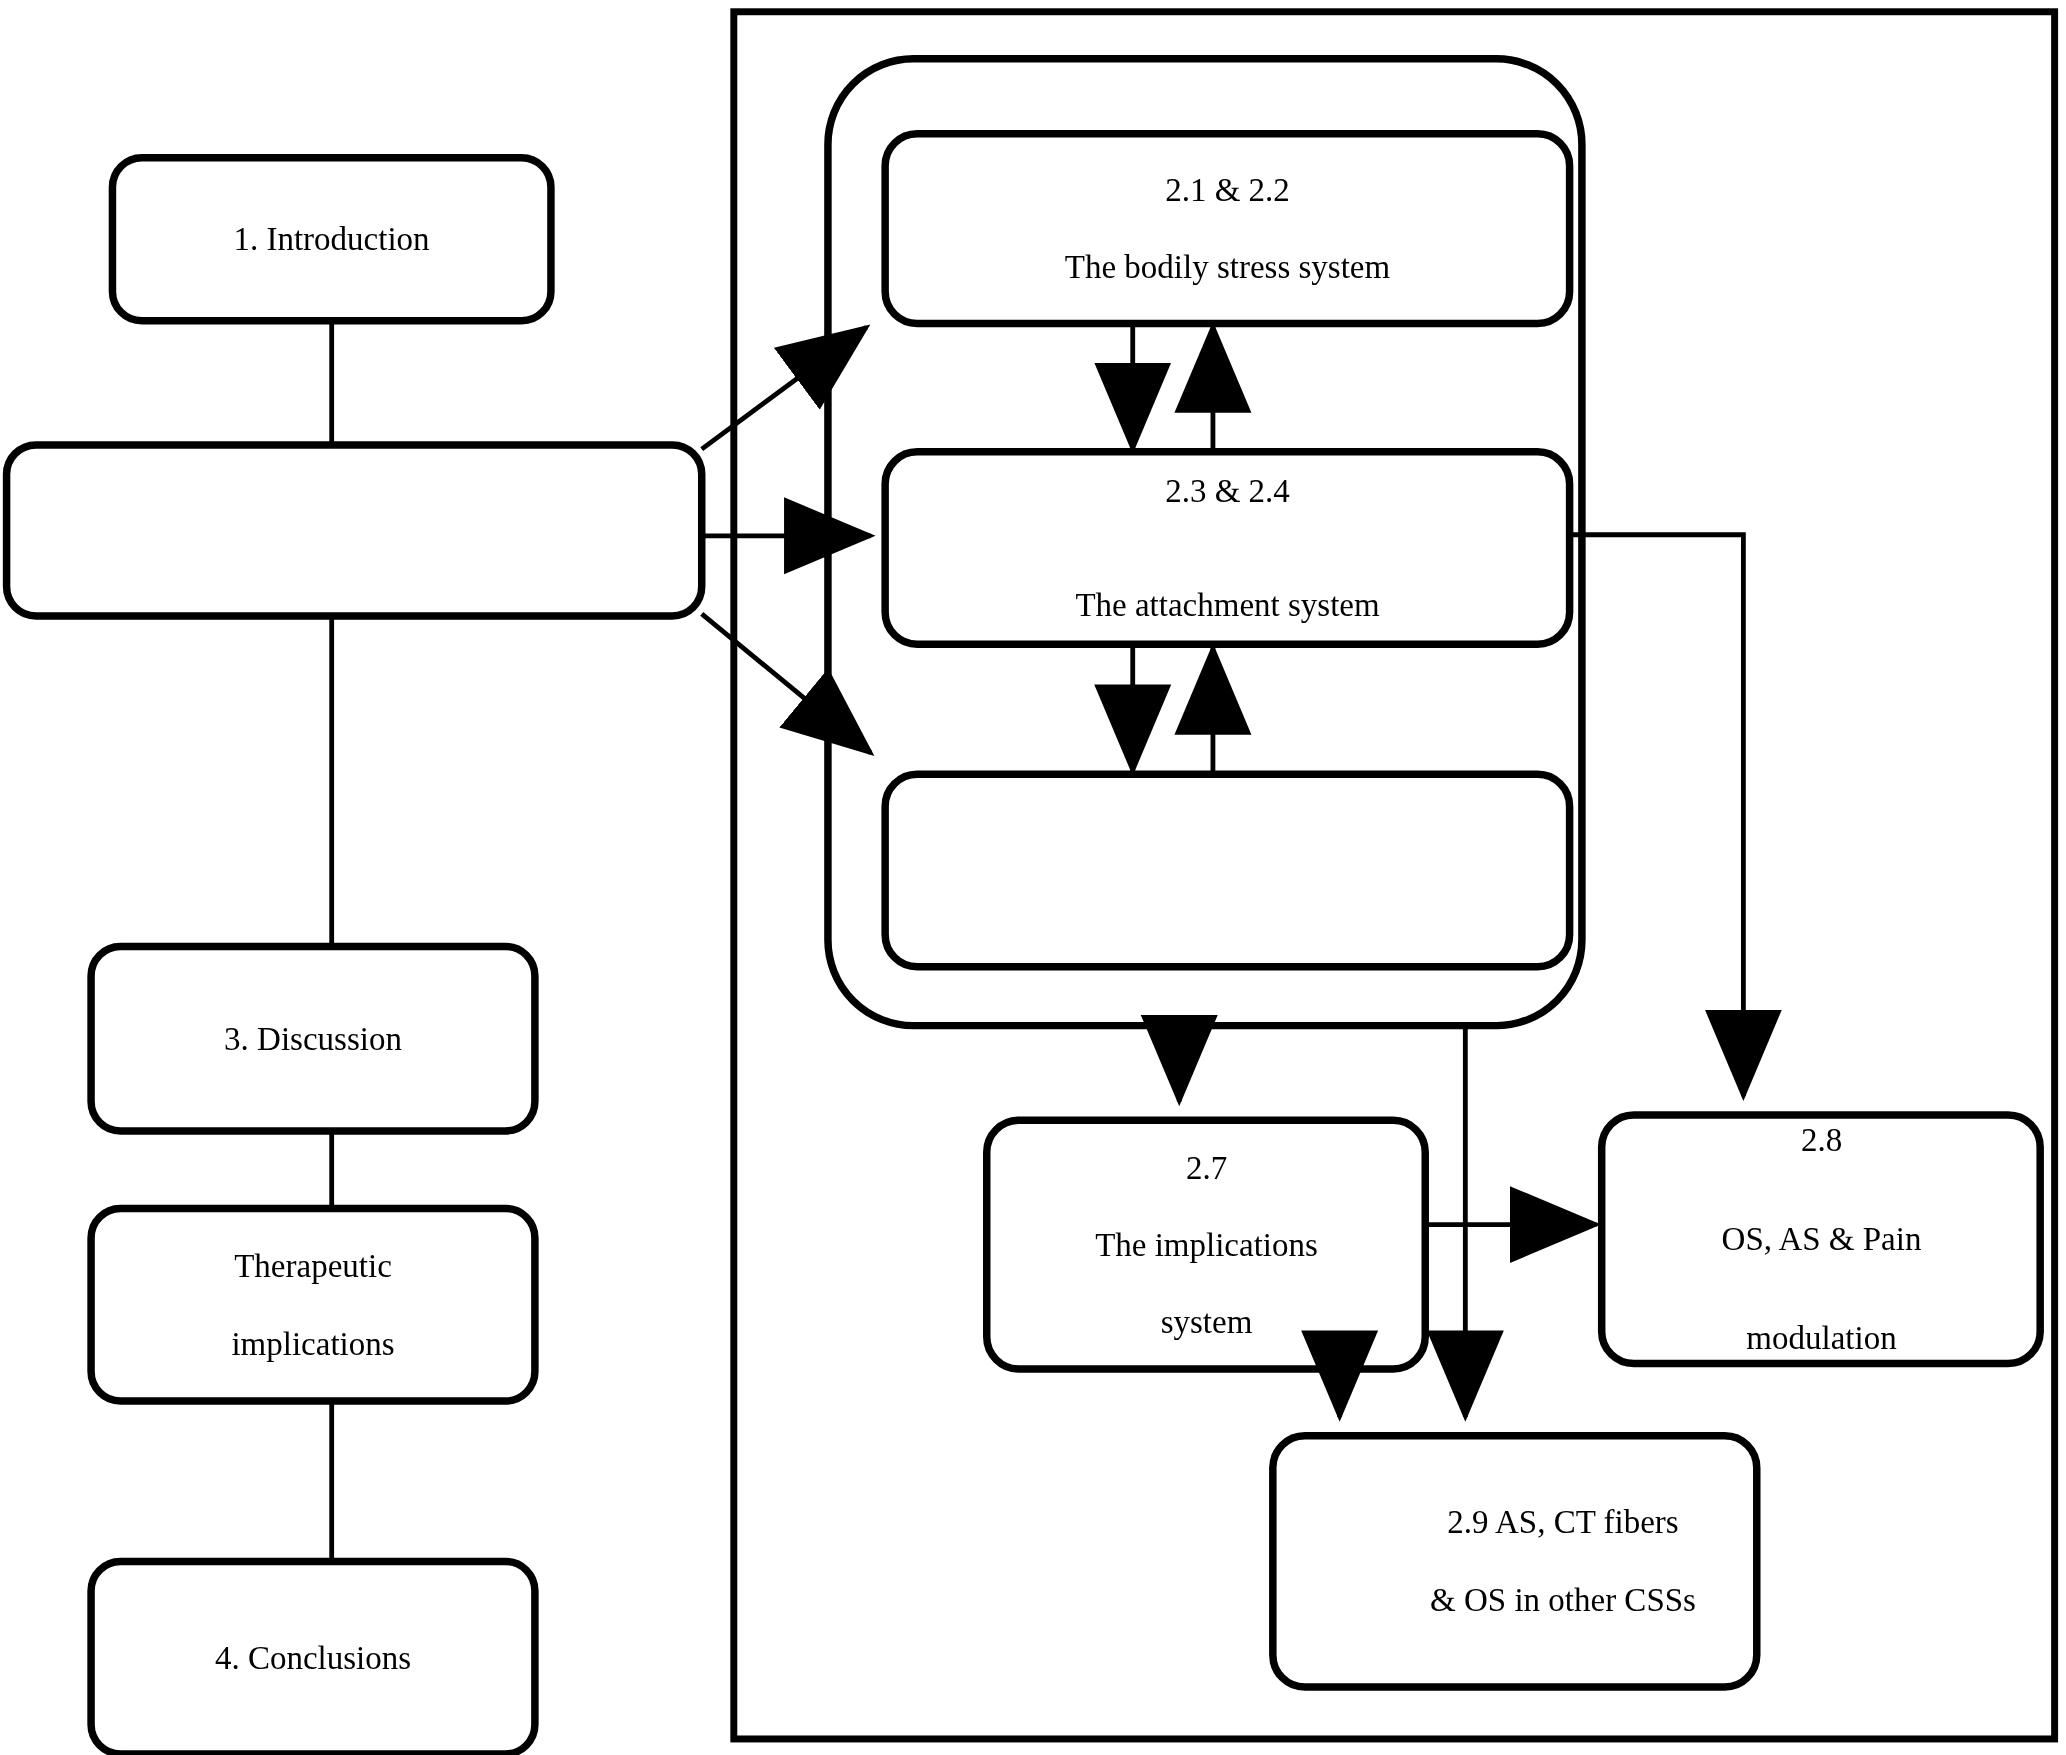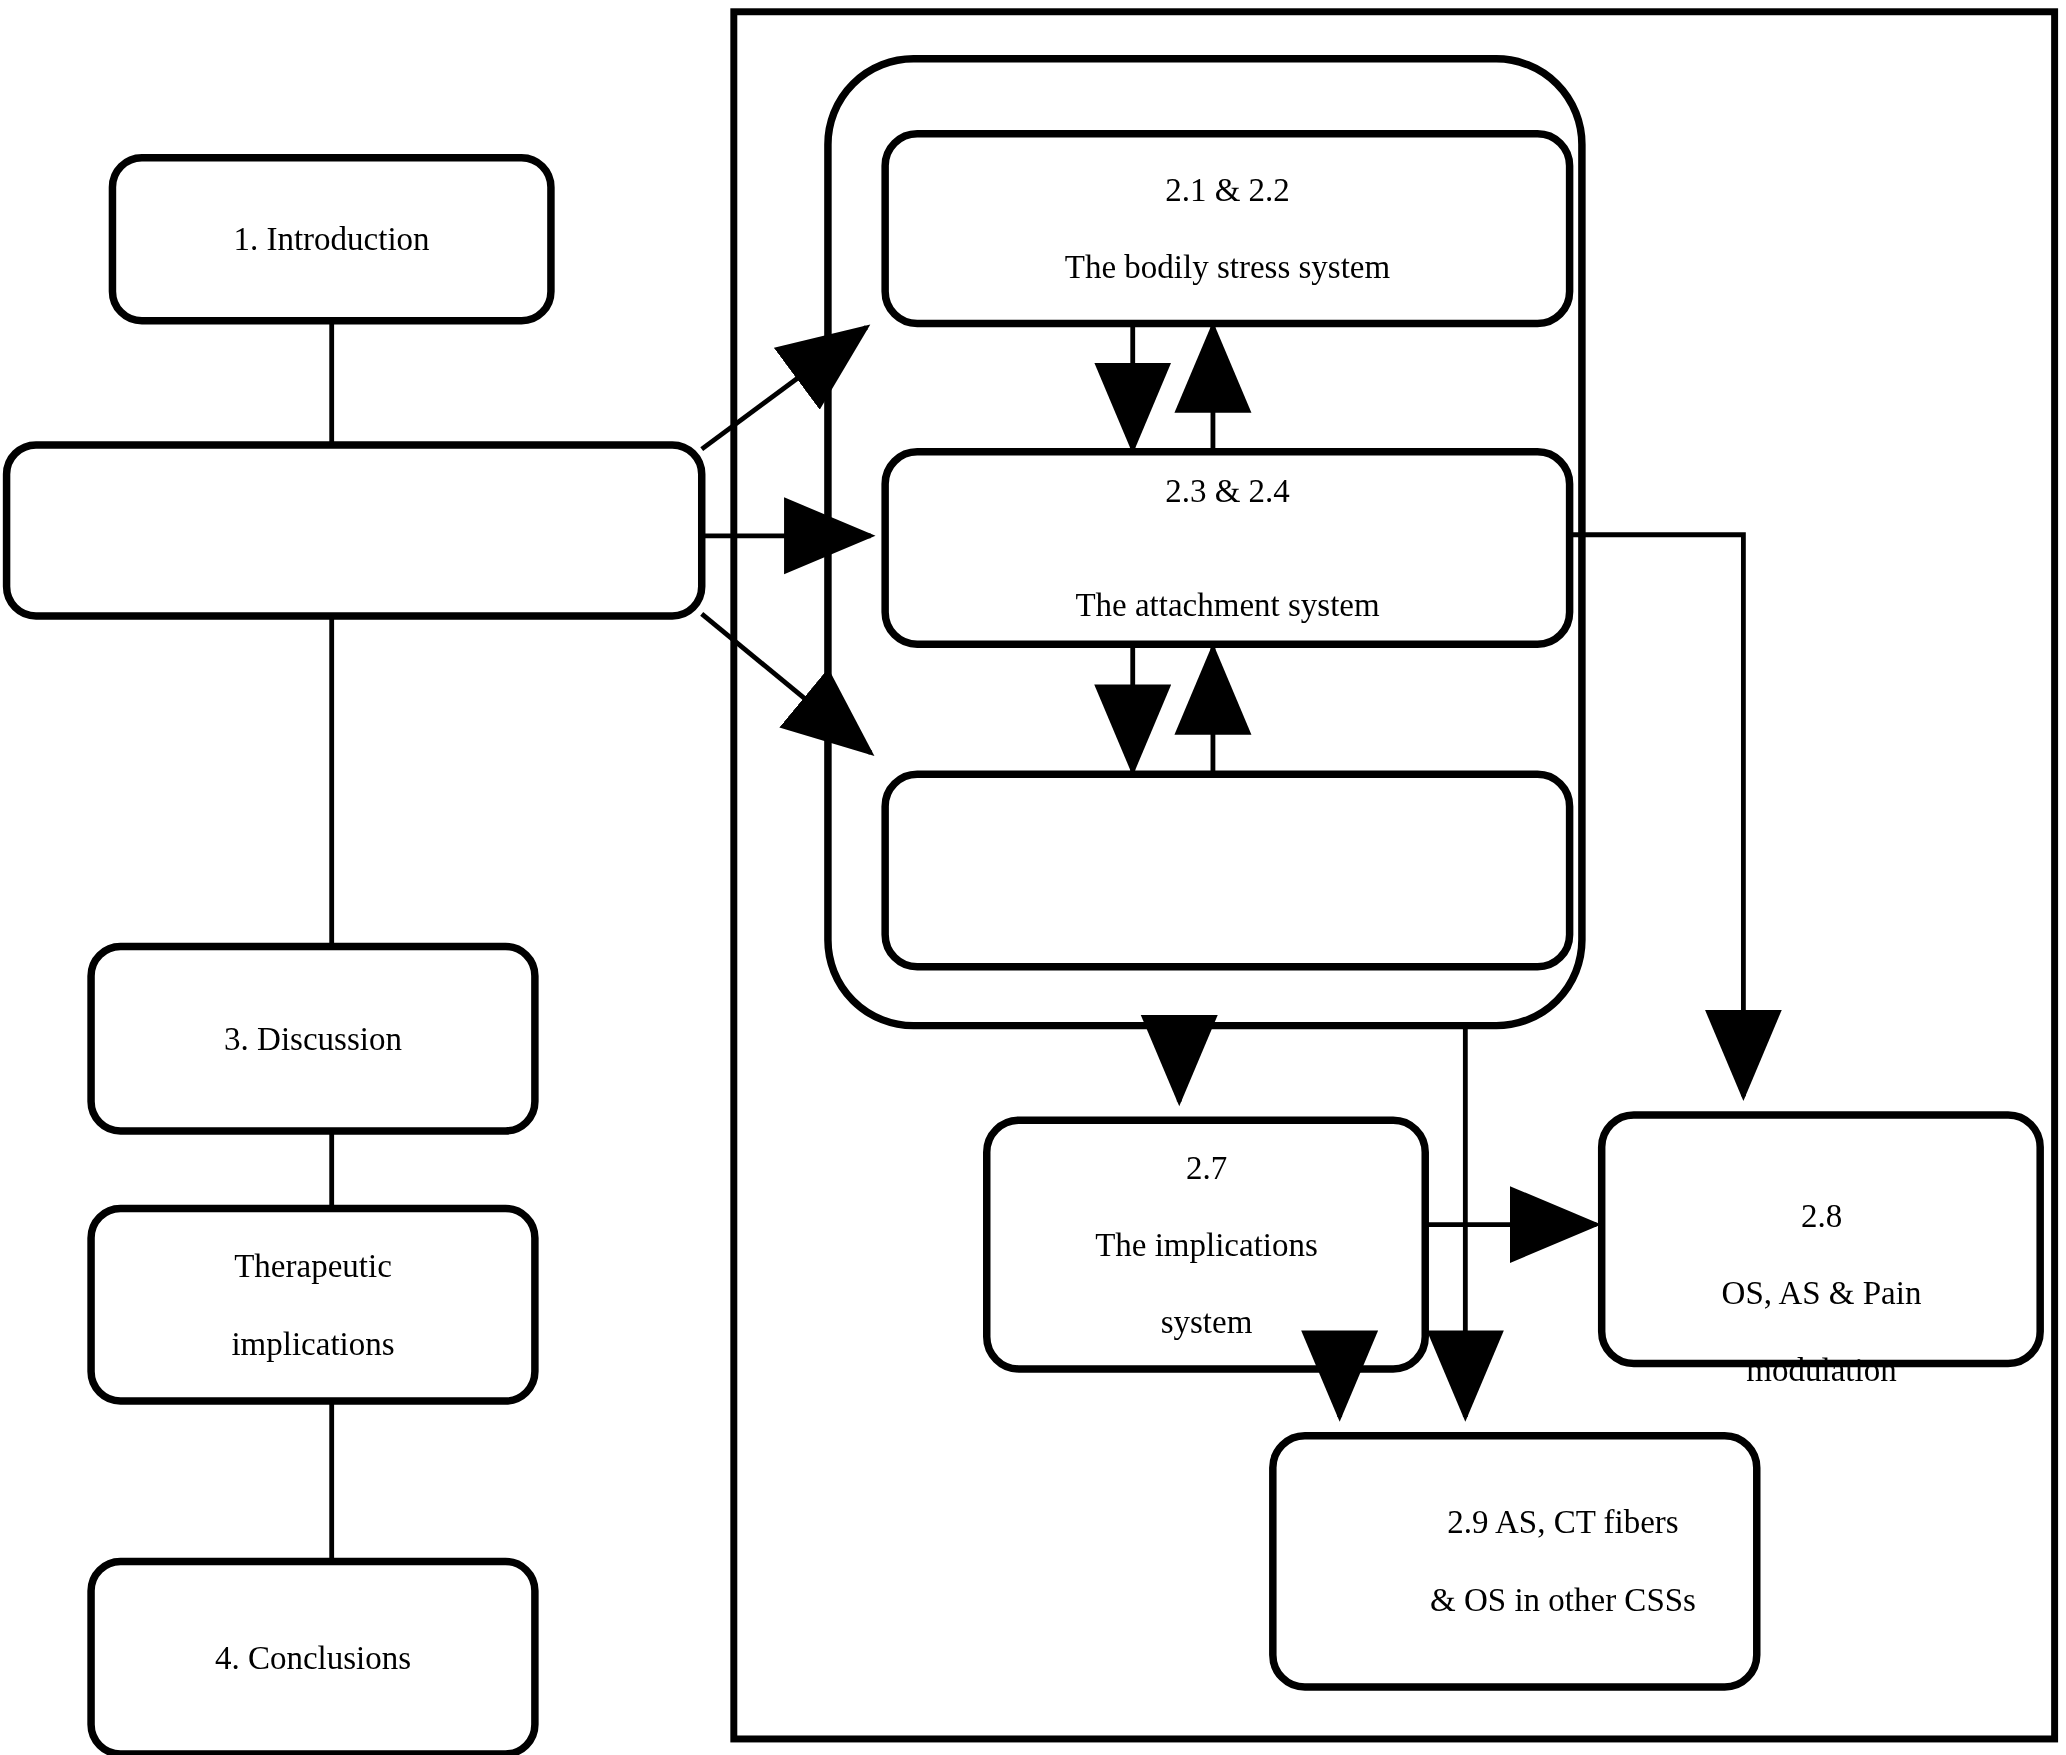--- a/index.html
+++ b/index.html
@@ -138,21 +138,21 @@
     <span class="ln">The attachment system</span>
   </div>
 
 
   <div class="node-label" style="left:987px; top:1121px; width:439px; height:249px;text-align:right;">
     <span class="ln">2.7</span>
     <span class="ln">The implications</span>
     <span class="ln">system</span>
   </div>
 
-  <div class="node-label" style="left:1602px; top:1169px; width:439px; height:249px;">
+  <div class="node-label" style="left:1602px; top:1115px; width:439px; height:249px;justify-content:space-between;">
     <span class="ln">2.8</span>
     <span class="ln">OS, AS &amp; Pain</span>
     <span class="ln">modulation</span>
   </div>
 
   <div class="node-label" style="left:1321px; top:1436px; width:484px; height:251px;">
     <span class="ln">2.9 AS, CT fibers</span>
     <span class="ln">&amp; OS in other CSSs</span>
   </div>
 

